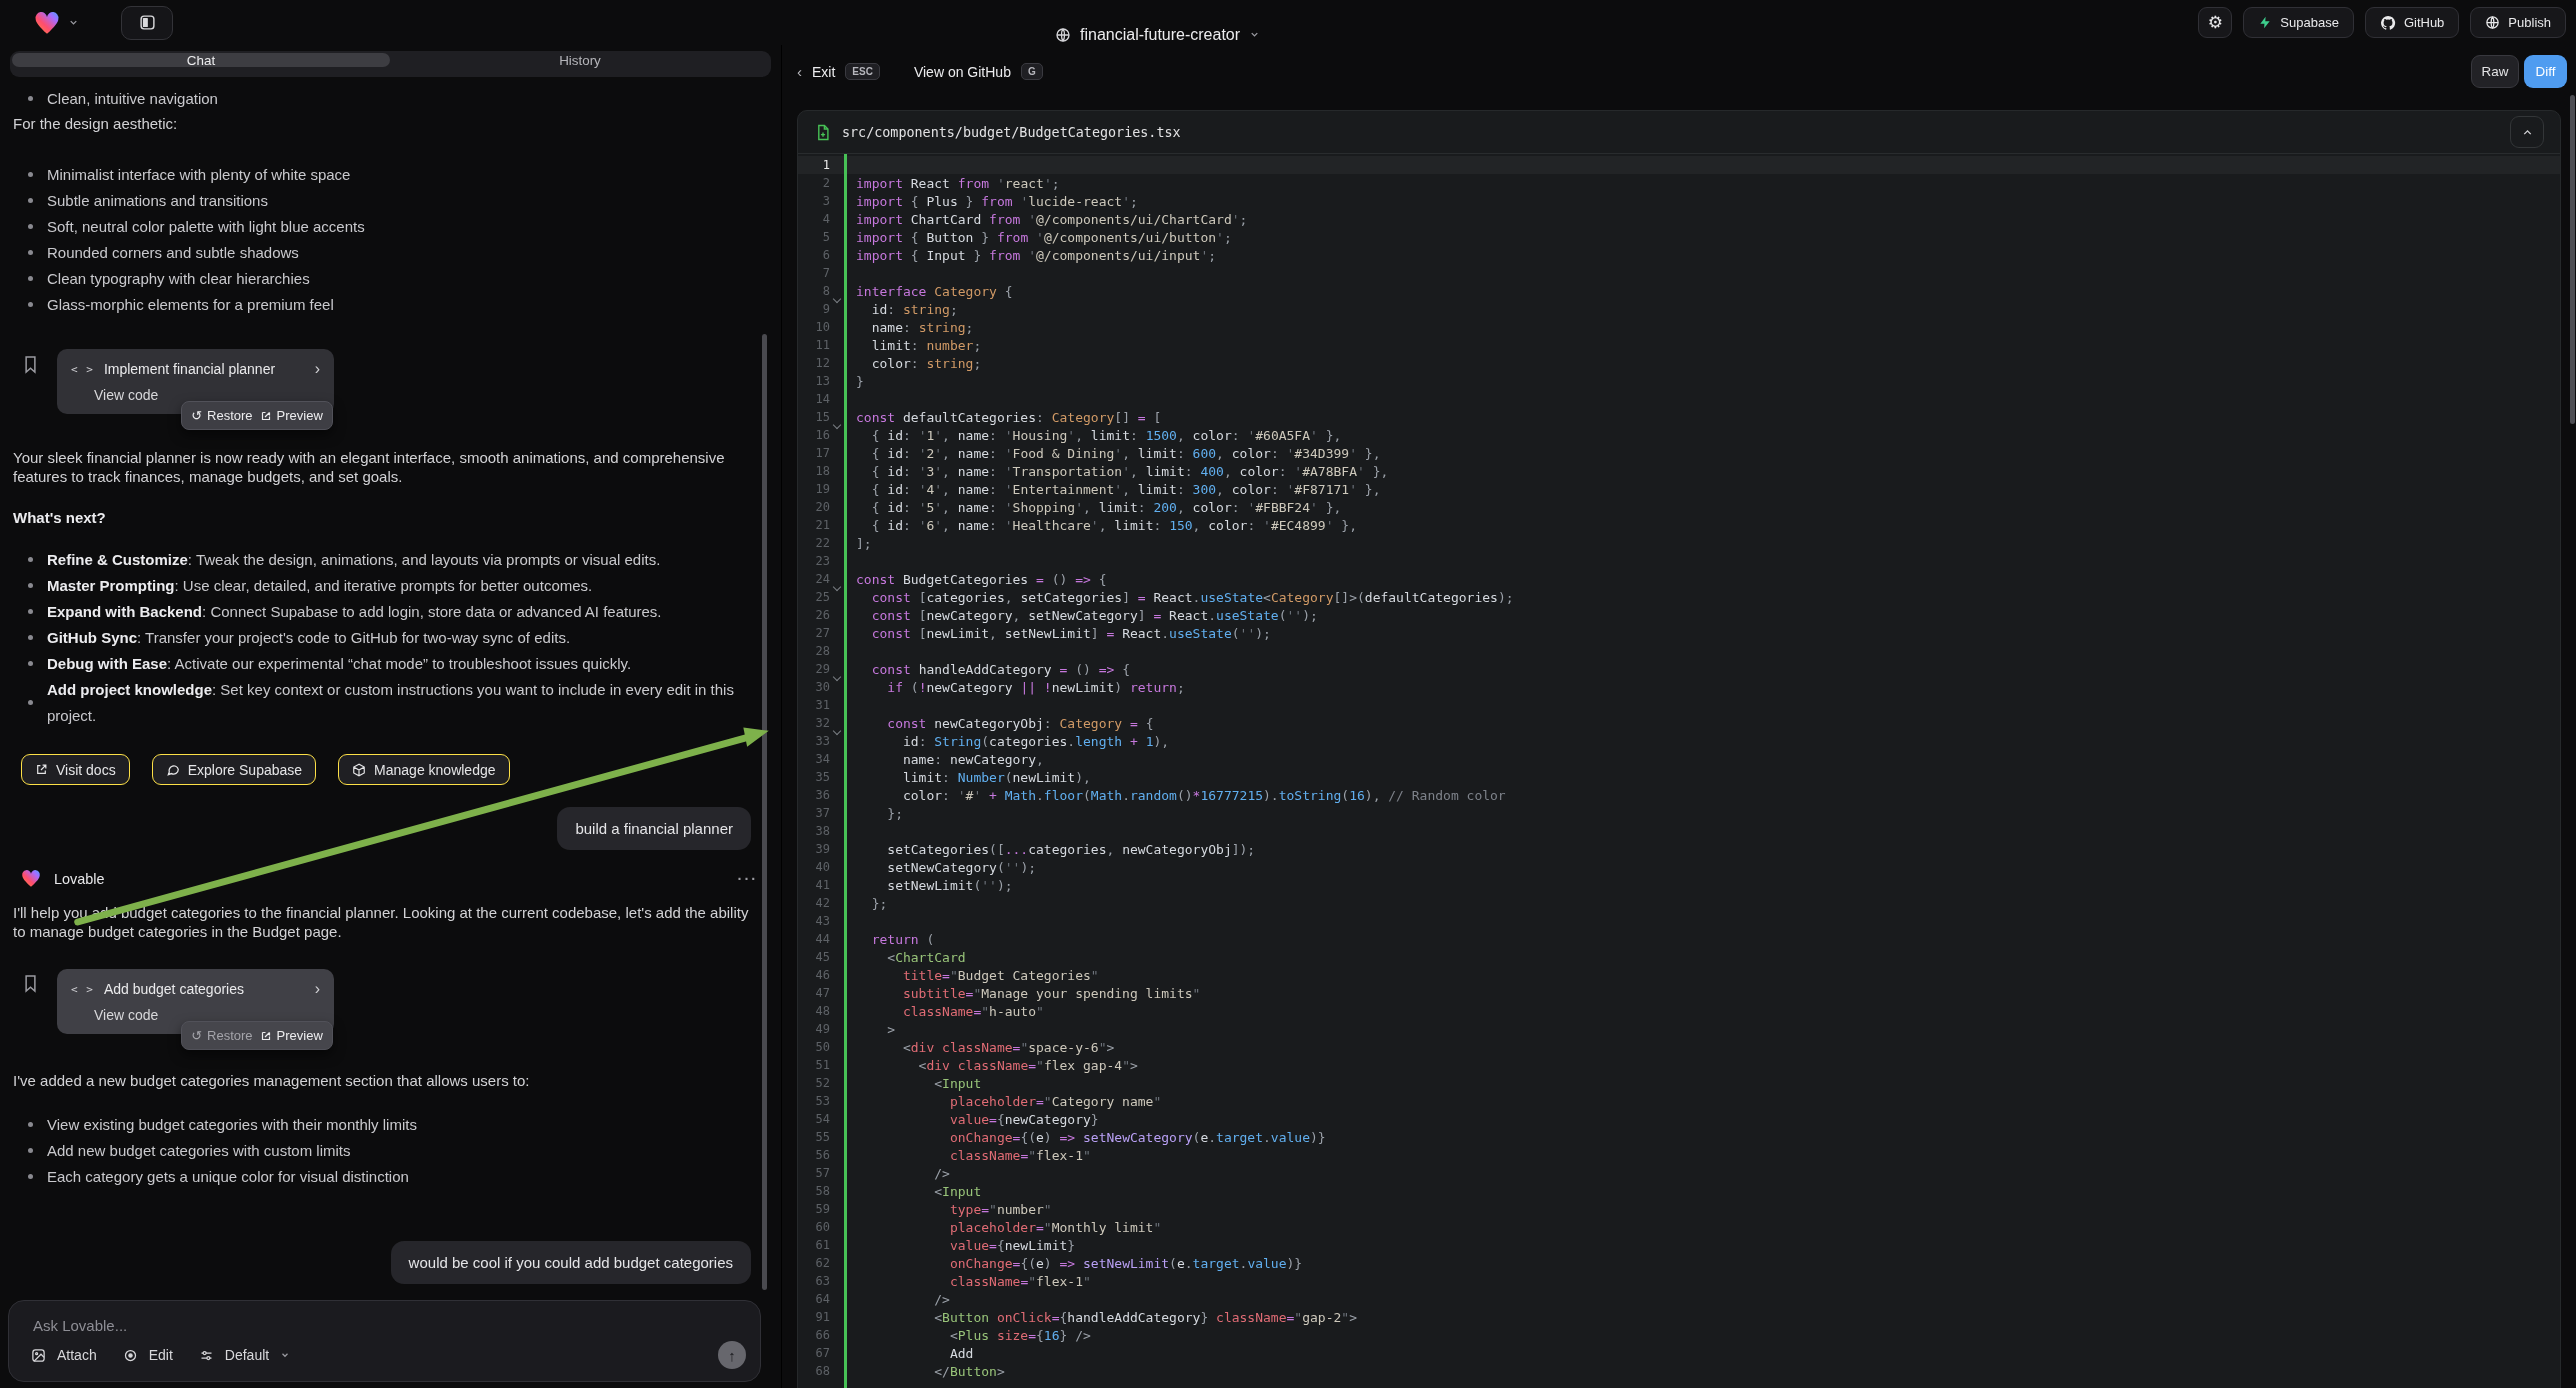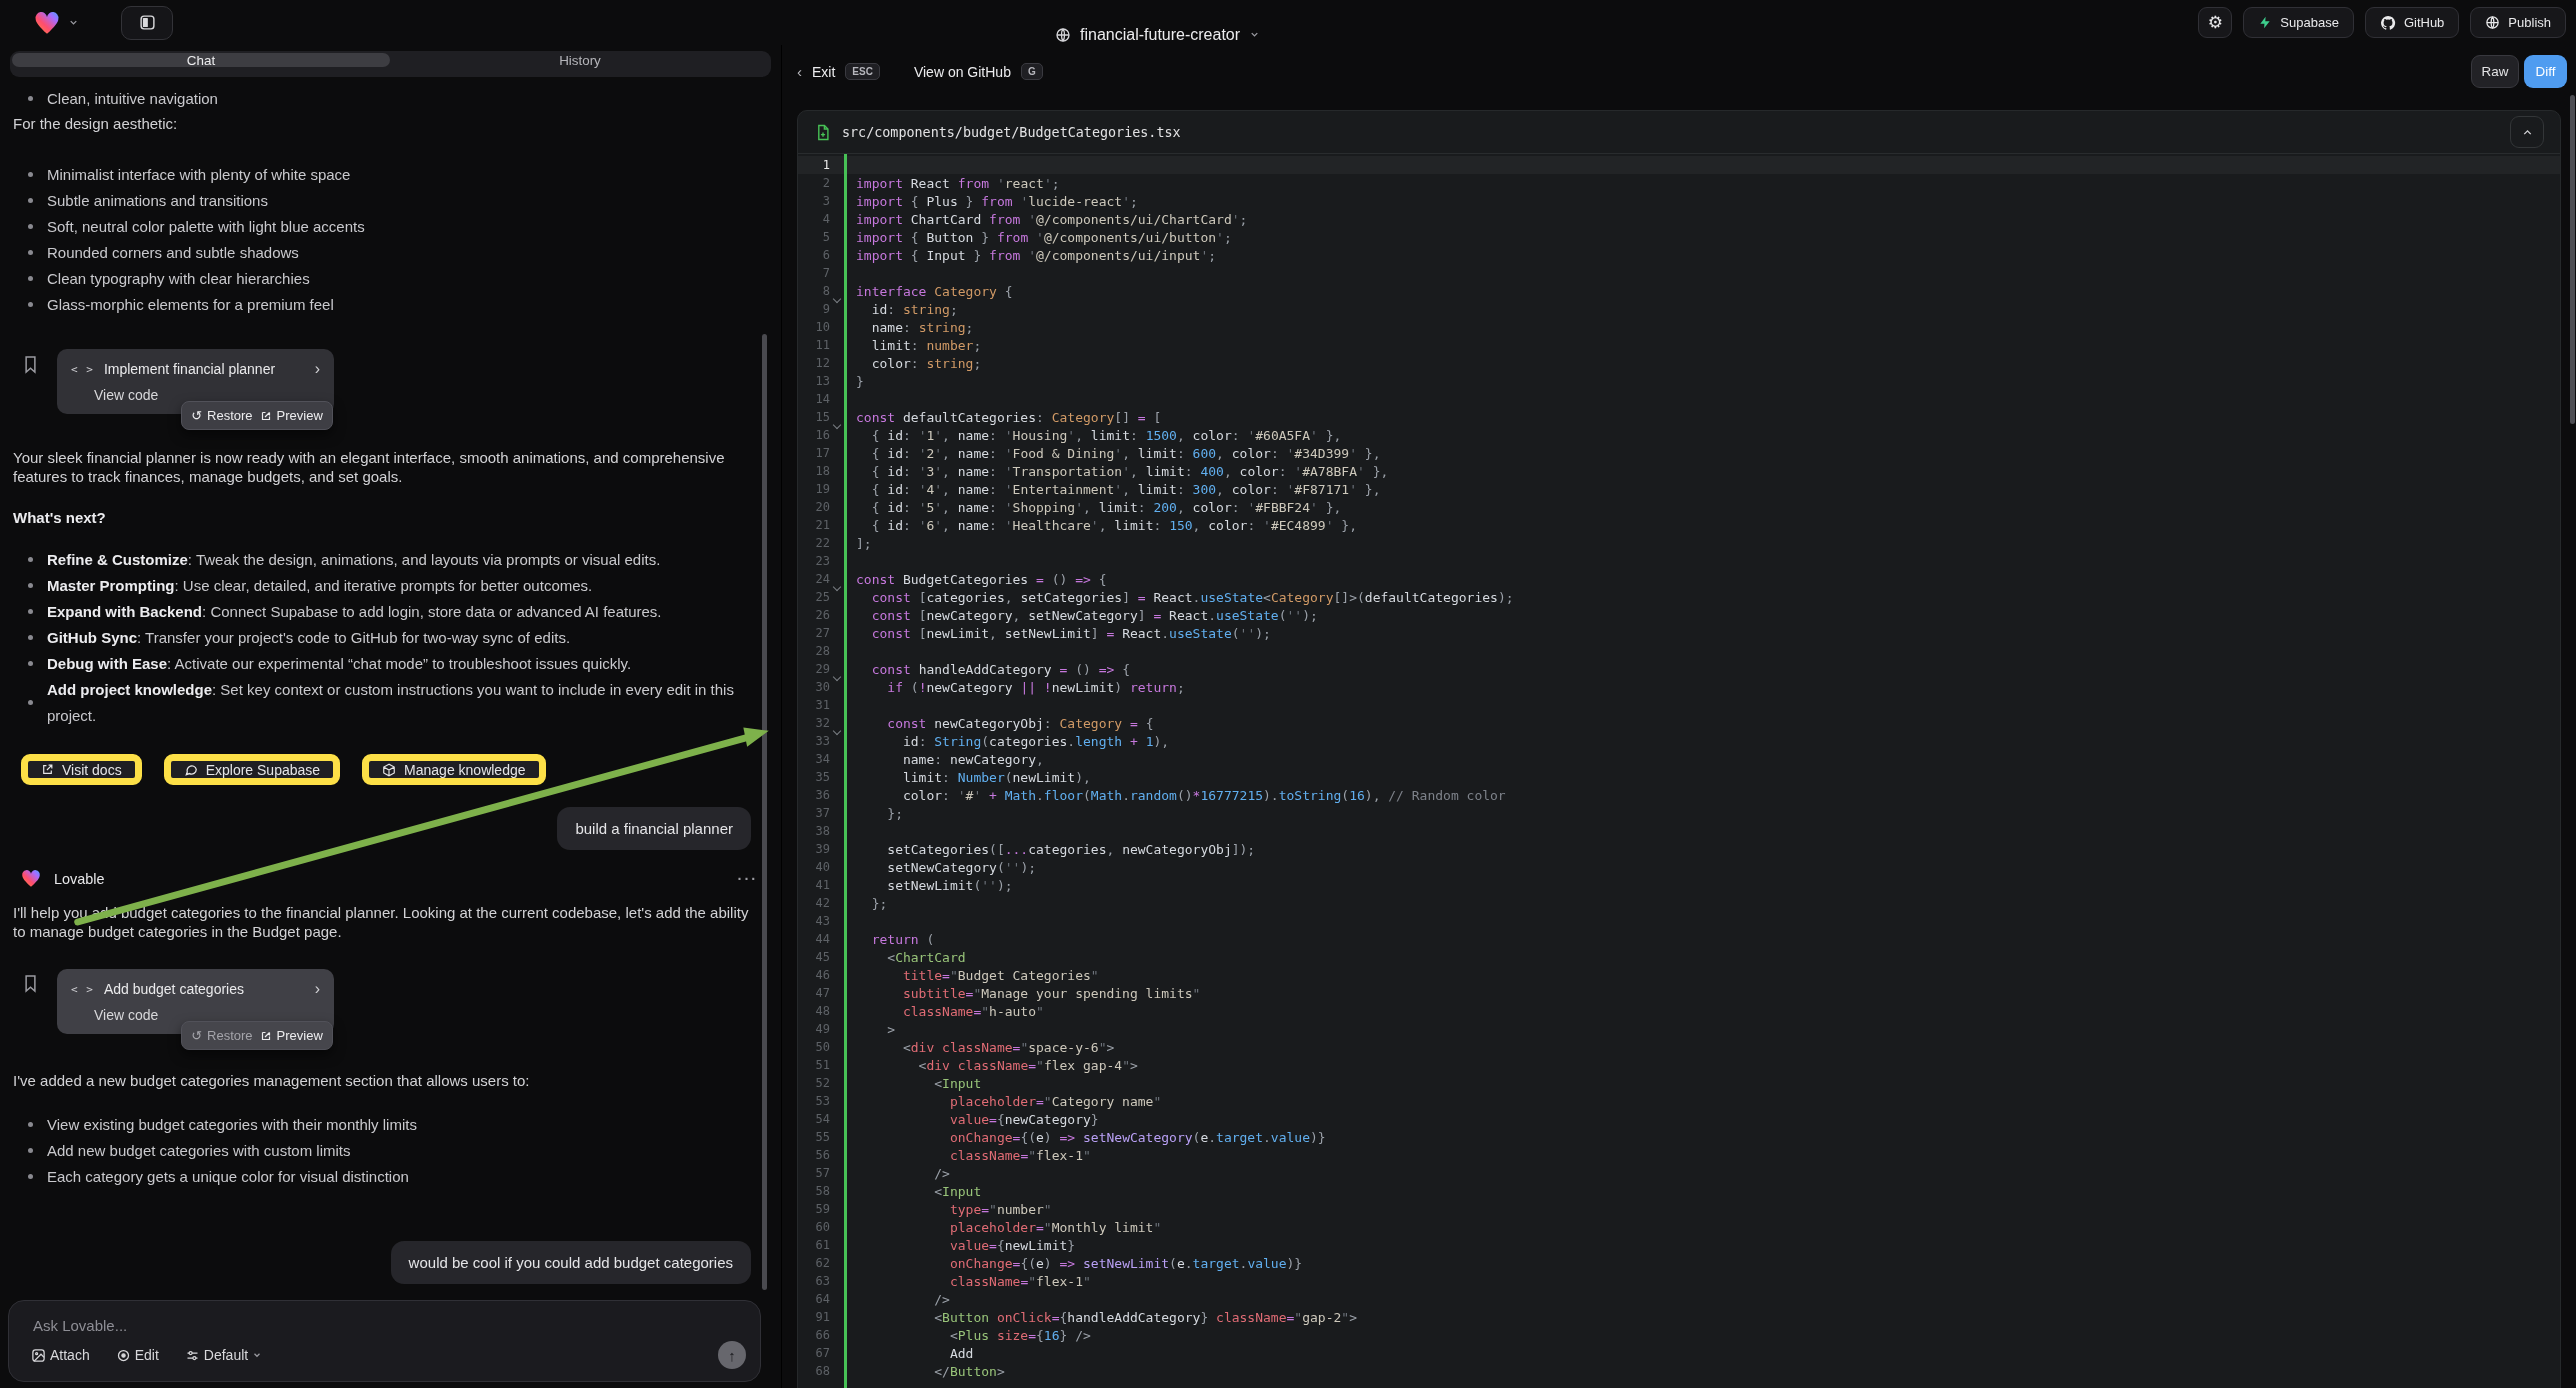--- a/index.html
+++ b/index.html
@@ -34,21 +34,21 @@
   .bullet0 { position:absolute; left:13px; top:41px; }
   .design-h { position:absolute; left:13px; top:70px; font-size:15px; color:#d2d2d5; }
   .design-list { position:absolute; left:13px; top:117px; width:742px; }
   .para { position:absolute; left:13px; width:745px; font-size:15px; line-height:19px; color:#d2d2d5; }
   .para1 { top:403px; }
   .next-h { position:absolute; left:13px; top:464px; font-weight:bold; color:#ececef; font-size:15px; }
   .next-list { position:absolute; left:13px; top:502px; width:725px; }
   .next-list .b { font-weight:bold; color:#ececef; }
   .actions { position:absolute; left:21px; top:709px; display:flex; gap:22px; }
   .action-btn { height:31px; display:flex; align-items:center; gap:8px; padding:0 13px; background:#1f1f23;
-                border:7px solid #fde047; border-radius:9px; font-size:14px; color:#e5e5e7; }
+                border:1px solid #fde047; border-radius:9px; font-size:14px; color:#e5e5e7; }
   .chip { position:absolute; right:30px; height:43px; display:flex; align-items:center; padding:0 18px;
           background:#26262b; border-radius:13px; font-size:15px; color:#e4e4e7; }
   .chip1 { top:762px; } .chip2 { top:1196px; }
 
   .snippet-group { position:absolute; }
   .bookmark { position:absolute; left:23px; color:#9b9ba1; }
   .snippet-card { position:absolute; left:57px; width:277px; border-radius:10px; padding:11px 14px; }
   .snippet-card.v1 { background:#313136; }
   .snippet-card.v2 { background:#404046; }
   .snip-row1 { display:flex; align-items:center; gap:10px; font-size:14px; color:#eaeaec; font-weight:500; }
@@ -65,21 +65,21 @@
   .dots { margin-left:auto; color:#9b9ba1; letter-spacing:2px; font-weight:bold; }
   .para2 { top:858px; } .para3 { top:1026px; }
   .added-list { position:absolute; left:13px; top:1067px; width:742px; }
   .chat-scrollbar { position:absolute; left:762px; top:289px; width:5px; height:956px; background:#4a4a4f; border-radius:3px; }
 
   .composer { position:absolute; left:8px; top:1255px; width:753px; height:82px; background:#1b1b1f;
               border:1px solid #303036; border-radius:16px; }
   .composer-ph { position:absolute; left:24px; top:16px; font-size:15px; color:#8e8e95; }
   .composer-row { position:absolute; left:22px; bottom:12px; right:14px; display:flex; align-items:center; gap:26px;
                   font-size:14px; color:#d8d8db; }
-  .c-item { display:flex; align-items:center; gap:4px; }
+  .c-item { display:flex; align-items:center; gap:11px; }
   .send-btn { margin-left:auto; width:28px; height:28px; border-radius:50%; background:#67676d; color:#1b1b1f;
               display:flex; align-items:center; justify-content:center; font-size:15px; font-weight:bold; }
 
   
   .divider-v { position:absolute; left:781px; top:45px; width:1px; height:1343px; background:#000; }
   .rp-header { position:absolute; left:797px; top:55px; height:33px; display:flex; align-items:center; gap:10px; }
   .back-chev { color:#b8b8bc; font-size:15px; }
   .rp-label { font-size:14px; color:#ececee; font-weight:500; }
   .kbd { background:#1f1f23; border:1px solid #3a3a40; border-radius:5px; padding:2px 6px; font-size:10px;
          color:#b6b6bc; text-transform:uppercase; font-weight:bold; }

